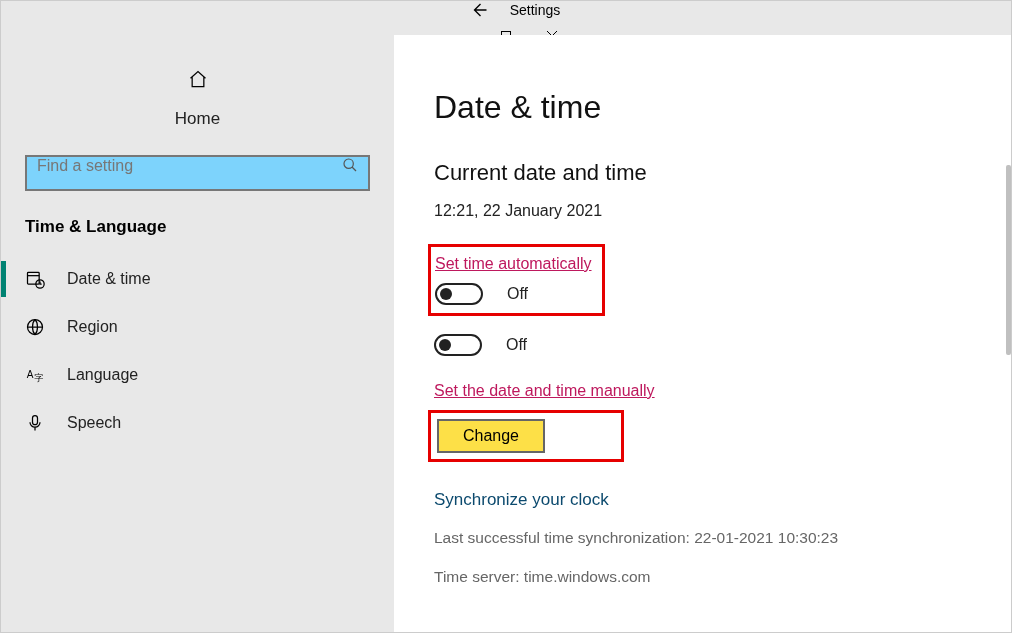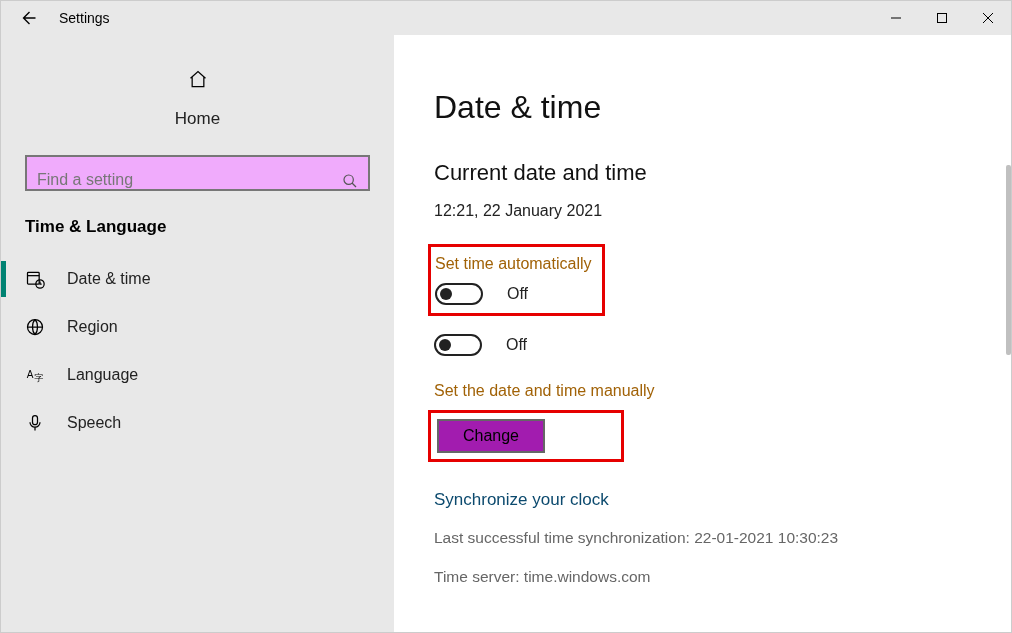--- a/index.html
+++ b/index.html
@@ -1,46 +1,46 @@
 <!DOCTYPE html>
 <html><head>
 <meta charset="utf-8">
 <style>
   * { box-sizing: border-box; margin: 0; padding: 0; font-family: "Segoe UI", Arial, sans-serif; }
   body { width: 1012px; height: 633px; background: #fff; overflow: hidden; border: 1px solid #ccc; position: relative; }
-  .titlebar { height: 34px; display: flex; align-items: center; justify-content: space-between; background: #e8e8e8; }
+  .titlebar { height: 34px; display: flex; align-items: center; justify-content: space-between; background: #e8e8e8; flex-direction: column; }
   .titlebar-left { display: flex; align-items: center; gap: 22px; padding-left: 18px; }
   .back-icon { width: 18px; height: 18px; display: flex; align-items: center; justify-content: center; }
   .titlebar-title { font-size: 14px; color: #000; }
   .winbtns { display: flex; }
   .winbtn { width: 46px; height: 34px; display: flex; align-items: center; justify-content: center; font-size: 13px; color: #333; }
   .body-row { display: flex; height: calc(100% - 34px); }
   .sidebar { width: 393px; background: #e8e8e8; padding: 22px 0 0 0; }
   .home-row { display: flex; align-items: center; gap: 20px; padding: 12px 24px; font-size: 17px; color: #222; flex-direction: column; }
   .search-wrap { margin: 14px 24px 0 24px; }
-  .search-box { width: 100%; height: 36px; border: 2px solid #777; background: #f0abfc; display: flex; align-items: flex-end; padding: 0 10px; justify-content: space-between; }
+  .search-box { width: 100%; height: 36px; border: 2px solid #777; background: #7dd3fc; display: flex; align-items: flex-start; padding: 0 10px; justify-content: space-between; }
   .search-box input { border: none; outline: none; background: transparent; font-size: 16px; color: #555; width: 92%; }
   .search-box input::placeholder { color: #777; }
   .category { font-size: 17px; font-weight: 700; color: #000; padding: 26px 24px 18px 24px; }
   .navlist { display: flex; flex-direction: column; }
   .navitem { display: flex; align-items: center; gap: 22px; padding: 14px 24px 14px 24px; font-size: 16px; color: #222; position: relative; }
   .navitem.active::before { content: ""; position: absolute; left: 0; top: 6px; bottom: 6px; width: 5px; background: #008272; }
   .navicon { width: 20px; height: 20px; display: flex; align-items: center; justify-content: center; }
   .main { flex: 1; padding: 54px 40px 10px 40px; position: relative; overflow: hidden; background: #fff; }
   h1 { font-size: 32px; font-weight: 400; color: #111; margin-bottom: 34px; }
   h2 { font-size: 22px; font-weight: 400; color: #111; margin-bottom: 16px; }
   .datetime-val { font-size: 16px; color: #222; margin-bottom: 24px; }
   .setting-block { margin-bottom: 26px; }
-  .setting-label { font-size: 16px; color: #a16207; margin-bottom: 10px; }
+  .setting-label { font-size: 16px; color: #be185d; margin-bottom: 10px; text-decoration: underline; }
   .toggle-row { display: flex; align-items: center; gap: 24px; }
   .toggle { width: 48px; height: 22px; border: 2px solid #222; border-radius: 20px; position: relative; background: #fff; }
   .toggle-knob { width: 12px; height: 12px; border-radius: 50%; background: #222; position: absolute; top: 3px; left: 3px; }
   .toggle-state { font-size: 16px; color: #222; }
   .highlight-box { border: 3px solid #e60000; padding: 8px 10px 8px 4px; margin-left: -6px; margin-bottom: 18px; display: inline-block; }
-  .change-btn { width: 108px; height: 34px; border: 2px solid #666; background: #a21caf; font-size: 16px; color: #000; }
+  .change-btn { width: 108px; height: 34px; border: 2px solid #666; background: #fde047; font-size: 16px; color: #000; }
   .highlight-btn { border: 3px solid #e60000; padding: 6px 76px 6px 6px; margin-left: -6px; display: inline-block; }
   .sync-block { margin-top: 28px; }
   .sync-block .hdr { font-size: 17px; color: #0c4a6e; margin-bottom: 8px; }
   .sync-block .ln { font-size: 15.5px; color: #666; line-height: 1.5; margin-top: 16px; }
   .scrollbar { position: absolute; right: 0; top: 130px; width: 5px; height: 190px; background: #c0c0c0; border-radius: 2px; }
   .ic svg { display: block; }
 </style>
 </head>
 <body>
 

